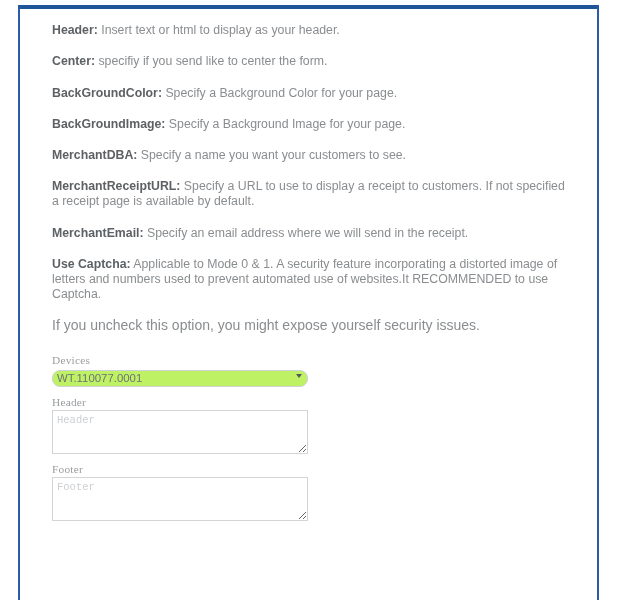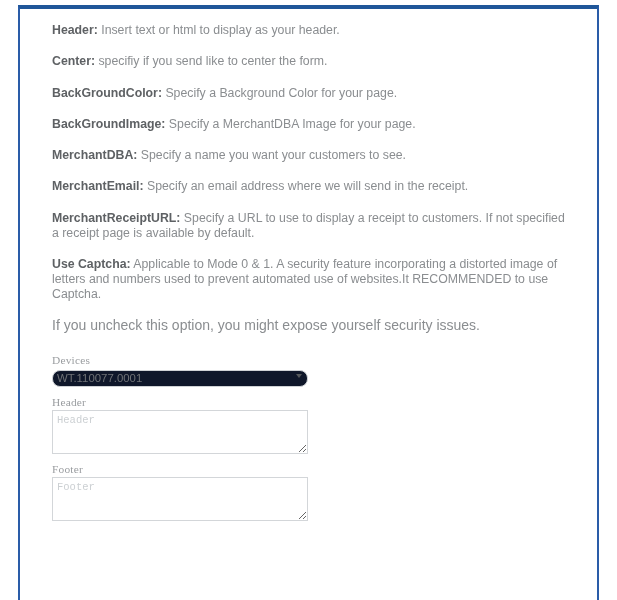--- a/index.html
+++ b/index.html
@@ -76,21 +76,21 @@
     position: relative;
     width: 256px;
   }
   select.ctl {
     -webkit-appearance: none;
     appearance: none;
     width: 256px;
     height: 17px;
     box-sizing: border-box;
     border: 1px solid #cfd2d5;
-    background: #0f172a;
+    background: #bef264;
     font-family: "Liberation Sans", sans-serif;
     font-size: 11.4px;
     color: #6f7276;
     padding: 0 18px 0 4px;
     line-height: 15px;
     border-radius: 8px;
   }
   .select-arrow {
     position: absolute;
     right: 6px;
@@ -132,30 +132,30 @@
       <li class="help-item">
         <span class="help-term">Header:</span><span> Insert text or html to display as your header.</span>
       </li>
       <li class="help-item">
         <span class="help-term">Center:</span><span> specifiy if you send like to center the form.</span>
       </li>
       <li class="help-item">
         <span class="help-term">BackGroundColor:</span><span> Specify a Background Color for your page.</span>
       </li>
       <li class="help-item">
-        <span class="help-term">BackGroundImage:</span><span> Specify a MerchantDBA Image for your page.</span>
+        <span class="help-term">BackGroundImage:</span><span> Specify a Background Image for your page.</span>
       </li>
       <li class="help-item">
         <span class="help-term">MerchantDBA:</span><span> Specify a name you want your customers to see.</span>
       </li>
       <li class="help-item">
-        <span class="help-term">MerchantEmail:</span><span> Specify an email address where we will send in the receipt.</span>
+        <span class="help-term">MerchantReceiptURL:</span><span> Specify a URL to use to display a receipt to customers. If not specified a receipt page is available by default.</span>
       </li>
       <li class="help-item">
-        <span class="help-term">MerchantReceiptURL:</span><span> Specify a URL to use to display a receipt to customers. If not specified a receipt page is available by default.</span>
+        <span class="help-term">MerchantEmail:</span><span> Specify an email address where we will send in the receipt.</span>
       </li>
       <li class="help-item">
         <span class="help-term">Use Captcha:</span><span> Applicable to Mode 0 &amp; 1. A security feature incorporating a distorted image of letters and numbers used to prevent automated use of websites.It RECOMMENDED to use Captcha.</span>
       </li>
     </ul>
 
     <p class="note-line">If you uncheck this option, you might expose yourself security issues.</p>
 
     <div class="form-area">
 

